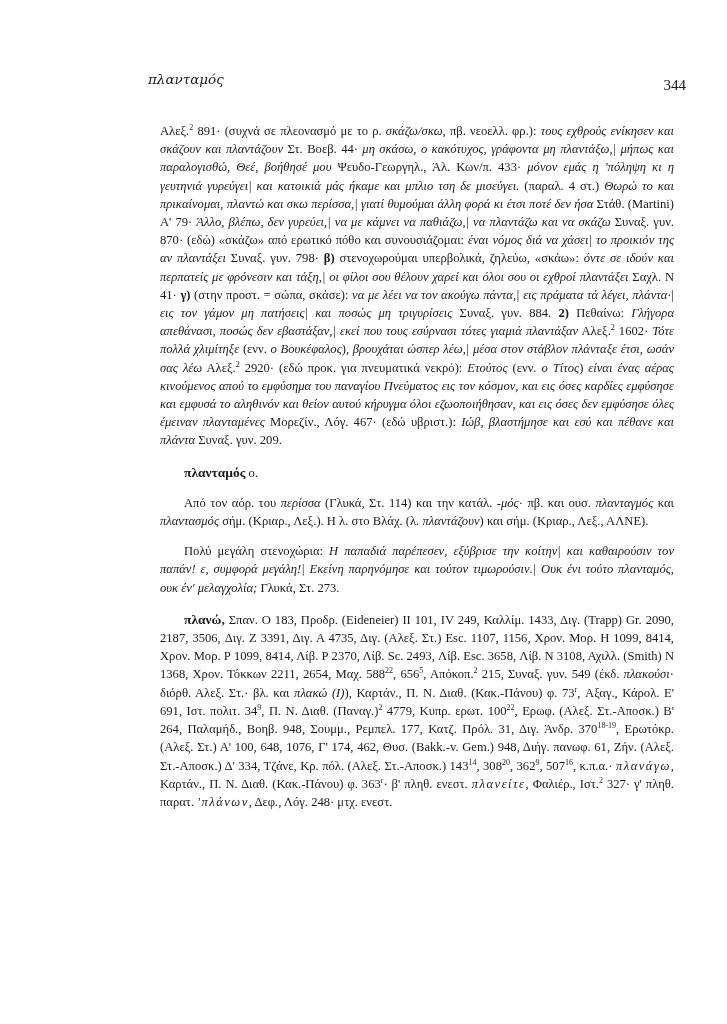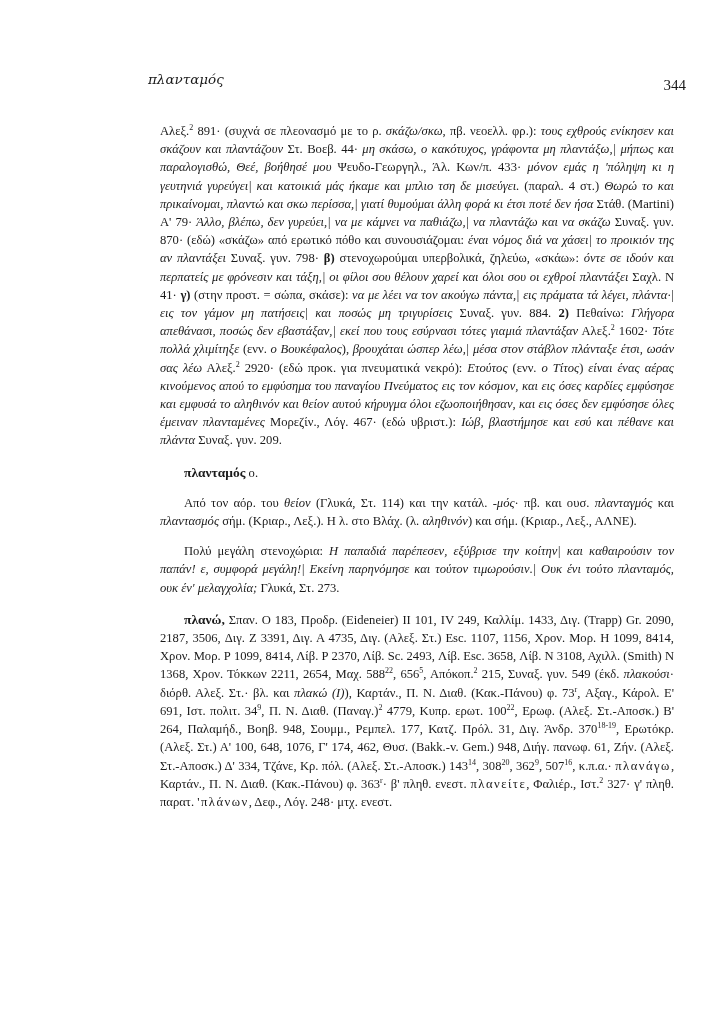--- a/index.html
+++ b/index.html
@@ -19,38 +19,38 @@
     text-align: justify; hyphens: manual;
   }
   .body-text p { margin: 12px; }
   .indent { text-indent: 24px; }
   .gap { margin-top: 14px !important; }
   .gap-sm { margin-top: 5px !important; }
   .hw { font-weight: bold; font-size: 13.5px; }
   i, .it { font-style: italic; }
   b { font-weight: bold; }
   sup { font-size: 8px; line-height: 0; vertical-align: super; }
-  .spaced { letter-spacing: 1.5px; }
+  .spaced { letter-spacing: 1.5px; font-style: italic; }
 </style>
 </head>
 <body>
 
 <div class="page">
   <div class="running-head">
     <span class="rh-title">πλανταμός</span>
     <span class="rh-page">344</span>
   </div>
 
   <div class="body-text">
     <p><span>Αλεξ.</span><sup>2</sup><span> 891· (συχνά σε πλεονασμό με το ρ. </span><i>σκάζω/σκω</i><span>, πβ. νεοελλ. φρ.): </span><i>τους εχθρούς ενίκησεν και σκάζουν και πλαντάζουν</i><span> Στ. Βοεβ. 44· </span><i>μη σκάσω, ο κακότυχος, γράφοντα μη πλαντάξω,| μήπως και παραλογισθώ, Θεέ, βοήθησέ μου</i><span> Ψευδο-Γεωργηλ., Άλ. Κων/π. 433· </span><i>μόνον εμάς η 'πόληψη κι η γευτηνιά γυρεύγει| και κατοικιά μάς ήκαμε και μπλιο τση δε μισεύγει.</i><span> (παραλ. 4 στ.) </span><i>Θωρώ το και πρικαίνομαι, πλαντώ και σκω περίσσα,| γιατί θυμούμαι άλλη φορά κι έτσι ποτέ δεν ήσα</i><span> Στάθ. (Martini) Α' 79· </span><i>Άλλο, βλέπω, δεν γυρεύει,| να με κάμνει να παθιάζω,| να πλαντάζω και να σκάζω</i><span> Συναξ. γυν. 870· (εδώ) «σκάζω» από ερωτικό πόθο και συνουσιάζομαι: </span><i>έναι νόμος διά να χάσει| το προικιόν της αν πλαντάξει</i><span> Συναξ. γυν. 798· </span><b>β)</b><span> στενοχωρούμαι υπερβολικά, ζηλεύω, «σκάω»: </span><i>όντε σε ιδούν και περπατείς με φρόνεσιν και τάξη,| οι φίλοι σου θέλουν χαρεί και όλοι σου οι εχθροί πλαντάξει</i><span> Σαχλ. Ν 41· </span><b>γ)</b><span> (στην προστ. = σώπα, σκάσε): </span><i>να με λέει να τον ακούγω πάντα,| εις πράματα τά λέγει, πλάντα·| εις τον γάμον μη πατήσεις| και ποσώς μη τριγυρίσεις</i><span> Συναξ. γυν. 884. </span><b>2)</b><span> Πεθαίνω: </span><i>Γλήγορα απεθάνασι, ποσώς δεν εβαστάξαν,| εκεί που τους εσύρνασι τότες γιαμιά πλαντάξαν</i><span> Αλεξ.</span><sup>2</sup><span> 1602· </span><i>Τότε πολλά χλιμίτηξε</i><span> (ενν. </span><i>ο Βουκέφαλος</i><span>), </span><i>βρουχάται ώσπερ λέω,| μέσα στον στάβλον πλάνταξε έτσι, ωσάν σας λέω</i><span> Αλεξ.</span><sup>2</sup><span> 2920· (εδώ προκ. για πνευματικά νεκρό): </span><i>Ετούτος</i><span> (ενν. </span><i>ο Τίτος</i><span>) </span><i>είναι ένας αέρας κινούμενος απού το εμφύσημα του παναγίου Πνεύματος εις τον κόσμον, και εις όσες καρδίες εμφύσησε και εμφυσά το αληθινόν και θείον αυτού κήρυγμα όλοι εζωοποιήθησαν, και εις όσες δεν εμφύσησε όλες έμειναν πλανταμένες</i><span> Μορεζίν., Λόγ. 467· (εδώ υβριστ.): </span><i>Ιώβ, βλαστήμησε και εσύ και πέθανε και πλάντα</i><span> Συναξ. γυν. 209.</span></p>
 
     <p class="indent gap">
       <span class="hw">πλανταμός</span><span> ο.</span>
     </p>
-    <p class="indent gap-sm"><span>Από τον αόρ. του </span><i>θείον</i><span> (Γλυκά, Στ. 114) και την κατάλ. -</span><i>μός</i><span>· πβ. και ουσ. </span><i>πλανταγμός</i><span> και </span><i>πλαντασμός</i><span> σήμ. (Κριαρ., Λεξ.). Η λ. στο Βλάχ. (λ. </span><i>αληθινόν</i><span>) και σήμ. (Κριαρ., Λεξ., ΑΛΝΕ).</span></p>
+    <p class="indent gap-sm"><span>Από τον αόρ. του </span><i>περίσσα</i><span> (Γλυκά, Στ. 114) και την κατάλ. -</span><i>μός</i><span>· πβ. και ουσ. </span><i>πλανταγμός</i><span> και </span><i>πλαντασμός</i><span> σήμ. (Κριαρ., Λεξ.). Η λ. στο Βλάχ. (λ. </span><i>πλαντάζουν</i><span>) και σήμ. (Κριαρ., Λεξ., ΑΛΝΕ).</span></p>
     <p class="indent gap-sm"><span>Πολύ μεγάλη στενοχώρια: </span><i>Η παπαδιά παρέπεσεν, εξύβρισε την κοίτην| και καθαιρούσιν τον παπάν! ε, συμφορά μεγάλη!| Εκείνη παρηνόμησε και τούτον τιμωρούσιν.| Ουκ ένι τούτο πλανταμός, ουκ έν' μελαγχολία;</i><span> Γλυκά, Στ. 273.</span></p>
 
 
     <p class="indent gap">
       <span class="hw">πλανώ,</span>
     <span> Σπαν. Ο 183, Προδρ. (Eideneier) ΙΙ 101, IV 249, Καλλίμ. 1433, Διγ. (Trapp) Gr. 2090, 2187, 3506, Διγ. Ζ 3391, Διγ. Α 4735, Διγ. (Αλεξ. Στ.) Esc. 1107, 1156, Χρον. Μορ. Η 1099, 8414, Χρον. Μορ. Ρ 1099, 8414, Λίβ. Ρ 2370, Λίβ. Sc. 2493, Λίβ. Esc. 3658, Λίβ. Ν 3108, Αχιλλ. (Smith) Ν 1368, Χρον. Τόκκων 2211, 2654, Μαχ. 588</span><sup>22</sup><span>, 656</span><sup>5</sup><span>, Απόκοπ.</span><sup>2</sup><span> 215, Συναξ. γυν. 549 (έκδ. </span><i>πλακούσι</i><span>· διόρθ. Αλεξ. Στ.· βλ. και </span><i>πλακώ (Ι)</i><span>), Καρτάν., Π. Ν. Διαθ. (Κακ.-Πάνου) φ. 73</span><sup>r</sup><span>, Αξαγ., Κάρολ. Ε' 691, Ιστ. πολιτ. 34</span><sup>9</sup><span>, Π. Ν. Διαθ. (Παναγ.)</span><sup>2</sup><span> 4779, Κυπρ. ερωτ. 100</span><sup>22</sup><span>, Ερωφ. (Αλεξ. Στ.-Αποσκ.) Β' 264, Παλαμήδ., Βοηβ. 948, Σουμμ., Ρεμπελ. 177, Κατζ. Πρόλ. 31, Διγ. Άνδρ. 370</span><sup>18-19</sup><span>, Ερωτόκρ. (Αλεξ. Στ.) Α' 100, 648, 1076, Γ' 174, 462, Θυσ. (Bakk.-v. Gem.) 948, Διήγ. πανωφ. 61, Ζήν. (Αλεξ. Στ.-Αποσκ.) Δ' 334, Τζάνε, Κρ. πόλ. (Αλεξ. Στ.-Αποσκ.) 143</span><sup>14</sup><span>, 308</span><sup>20</sup><span>, 362</span><sup>9</sup><span>, 507</span><sup>16</sup><span>, κ.π.α.· </span><span class="spaced">πλανάγω</span><span>, Καρτάν., Π. Ν. Διαθ. (Κακ.-Πάνου) φ. 363</span><sup>r</sup><span>· β' πληθ. ενεστ. </span><span class="spaced">πλα­νείτε</span><span>, Φαλιέρ., Ιστ.</span><sup>2</sup><span> 327· γ' πληθ. παρατ. </span><span class="spaced">'πλάνων</span><span>, Δεφ., Λόγ. 248· μτχ. ενεστ.</span></p>
   </div>
 </div>
 
 </body></html>

